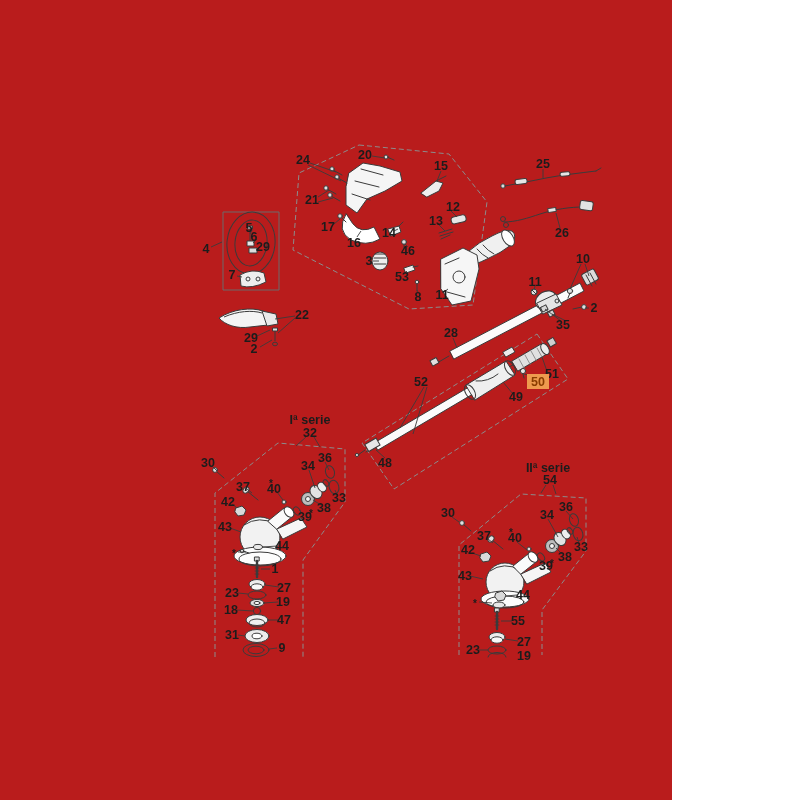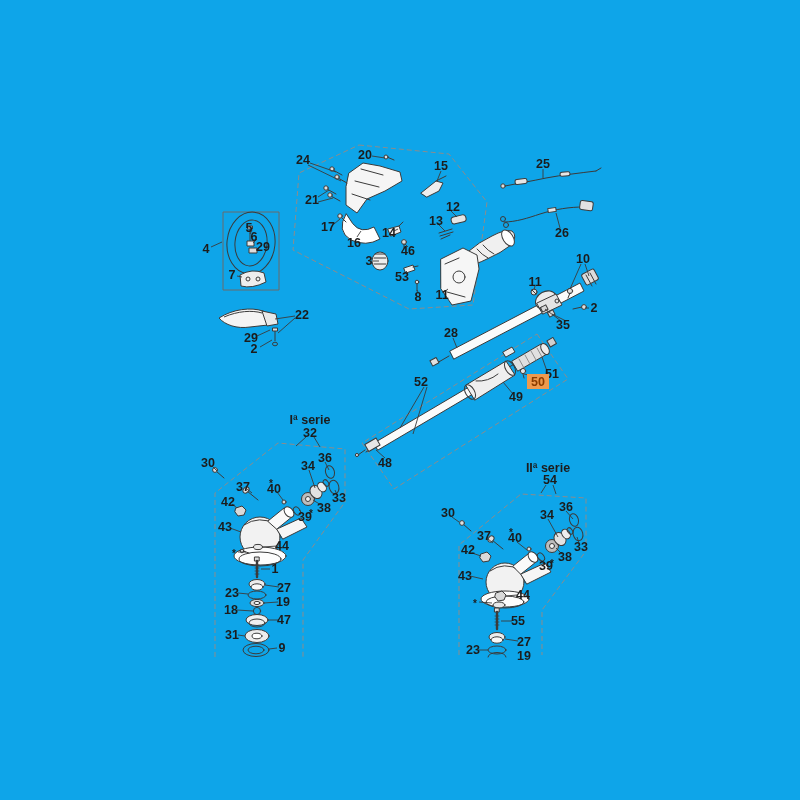--- a/index.html
+++ b/index.html
@@ -3,21 +3,21 @@
 <meta charset="utf-8">
 <style>
   :root{
     --line:#3b3b3b;
     --outline:#8c8c8c;
     --label:#1c1c1c;
     --hl-bg:#ee9a4e;
     --hl-text:#8a3c00;
   }
   html,body{margin:0;padding:0;background:#ffffff;}
-  .stage{position:relative;width:800px;height:800px;background:#0ea5e9;overflow:hidden;}
+  .stage{position:relative;width:672px;height:800px;background:#b91c1c;overflow:hidden;}
   svg{display:block;}
   .lbl{font-family:"Liberation Sans",sans-serif;font-weight:bold;font-size:12.5px;
        fill:var(--label);text-anchor:middle;dominant-baseline:central;cursor:pointer;}
   .lbl.title{font-size:12.5px;cursor:default;}
   .lbl.mark{font-size:10px;cursor:default;}
   .lbl.hl{fill:var(--hl-text);}
   #leader-layer line{stroke:var(--line);stroke-width:0.9;}
   .dashed{fill:none;stroke:var(--outline);stroke-width:1;stroke-dasharray:5 3;}
 </style>
 </head>

